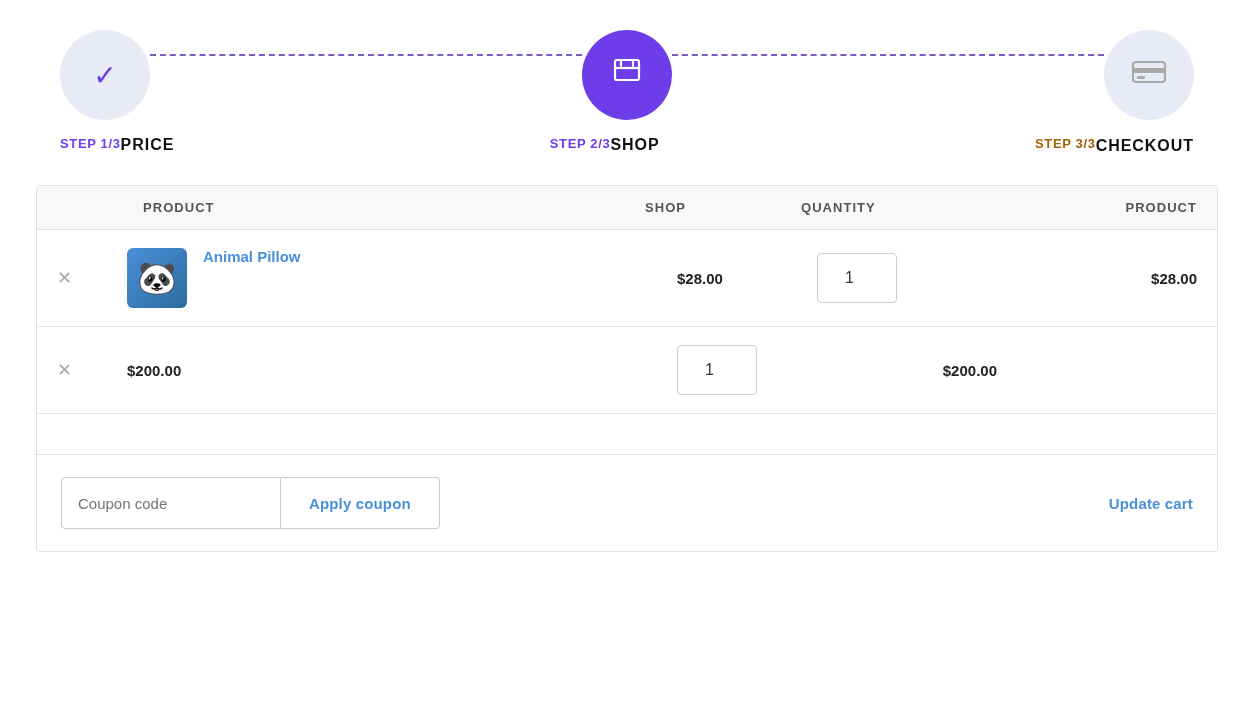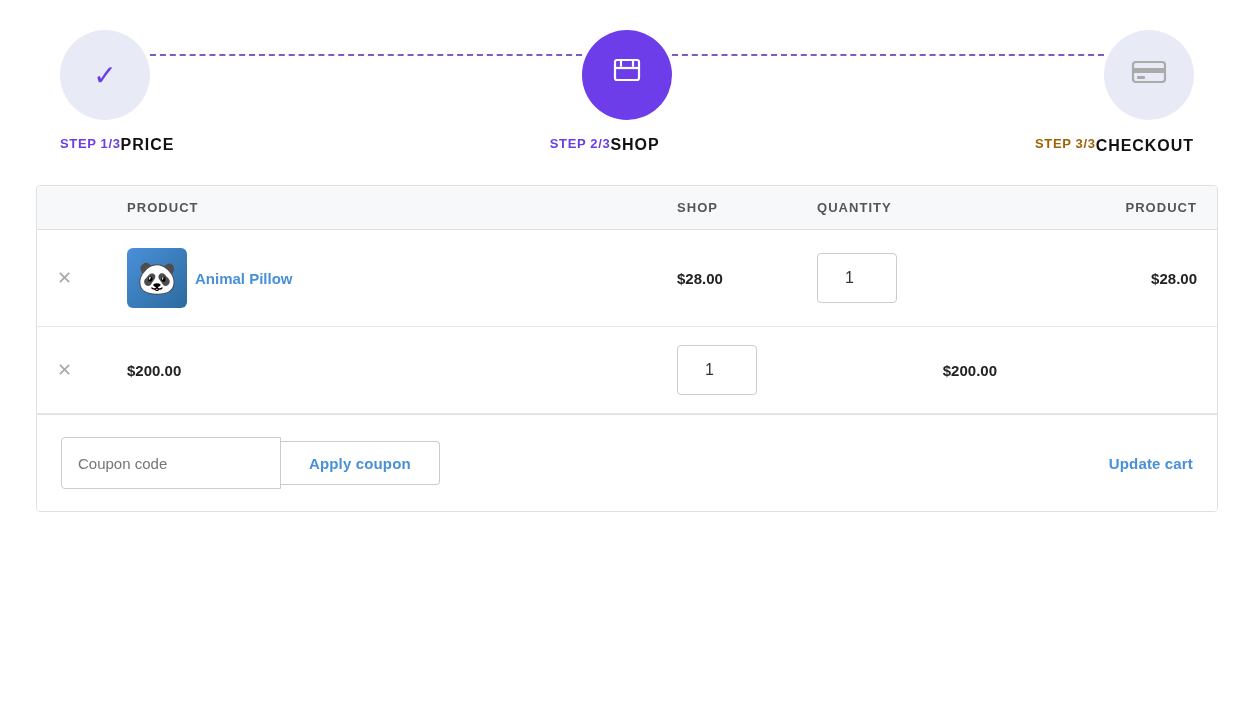--- a/index.html
+++ b/index.html
@@ -90,20 +90,21 @@
       border: 1px solid #e0e0e0;
       border-radius: 4px;
       overflow: hidden;
     }
     .cart-header {
       display: grid;
       grid-template-columns: 70px 1fr 140px 180px 200px;
       background: #f7f8fa;
       border-bottom: 1px solid #e0e0e0;
       padding: 14px 20px;
+      gap: 16px;
     }
     .cart-header-cell {
       font-size: 13px;
       font-weight: 700;
       color: #555;
       letter-spacing: 0.08em;
       text-align: left;
     }
     .cart-header-cell.right { text-align: right; }
     .cart-row {
@@ -122,22 +123,21 @@
       cursor: pointer;
       color: #aaa;
       font-size: 18px;
       padding: 0;
       display: flex;
       align-items: center;
     }
 
     .product-cell {
       display: flex;
-      align-items: center;
-      gap: 8px;
+      gap: 16px;
     }
     .product-thumb {
       width: 60px;
       height: 60px;
       border-radius: 6px;
       overflow: hidden;
       flex-shrink: 0;
       background: #e0e0e0;
     }
     
@@ -201,39 +201,40 @@
     }
 
     
     .coupon-row {
       display: flex;
       align-items: center;
       justify-content: space-between;
       padding: 22px 24px;
       background: #fff;
       border-top: 1px solid #e0e0e0;
+      margin-top: 40px;
     }
     .coupon-left {
       display: flex;
       align-items: center;
       gap: 0;
     }
     .coupon-input {
       width: 220px;
       height: 52px;
       border: 1.5px solid #ccc;
       border-radius: 4px 0 0 4px;
       padding: 0 16px;
       font-size: 15px;
       color: #999;
       outline: none;
       background: #fff;
     }
     .apply-coupon-btn {
-      height: 44px;
+      height: 52px;
       padding: 0 28px;
       background: #fff;
       border: 1.5px solid #ccc;
       border-left: none;
       border-radius: 0 4px 4px 0;
       font-size: 15px;
       font-weight: 700;
       color: #4a90d9;
       cursor: pointer;
       letter-spacing: 0.01em;

